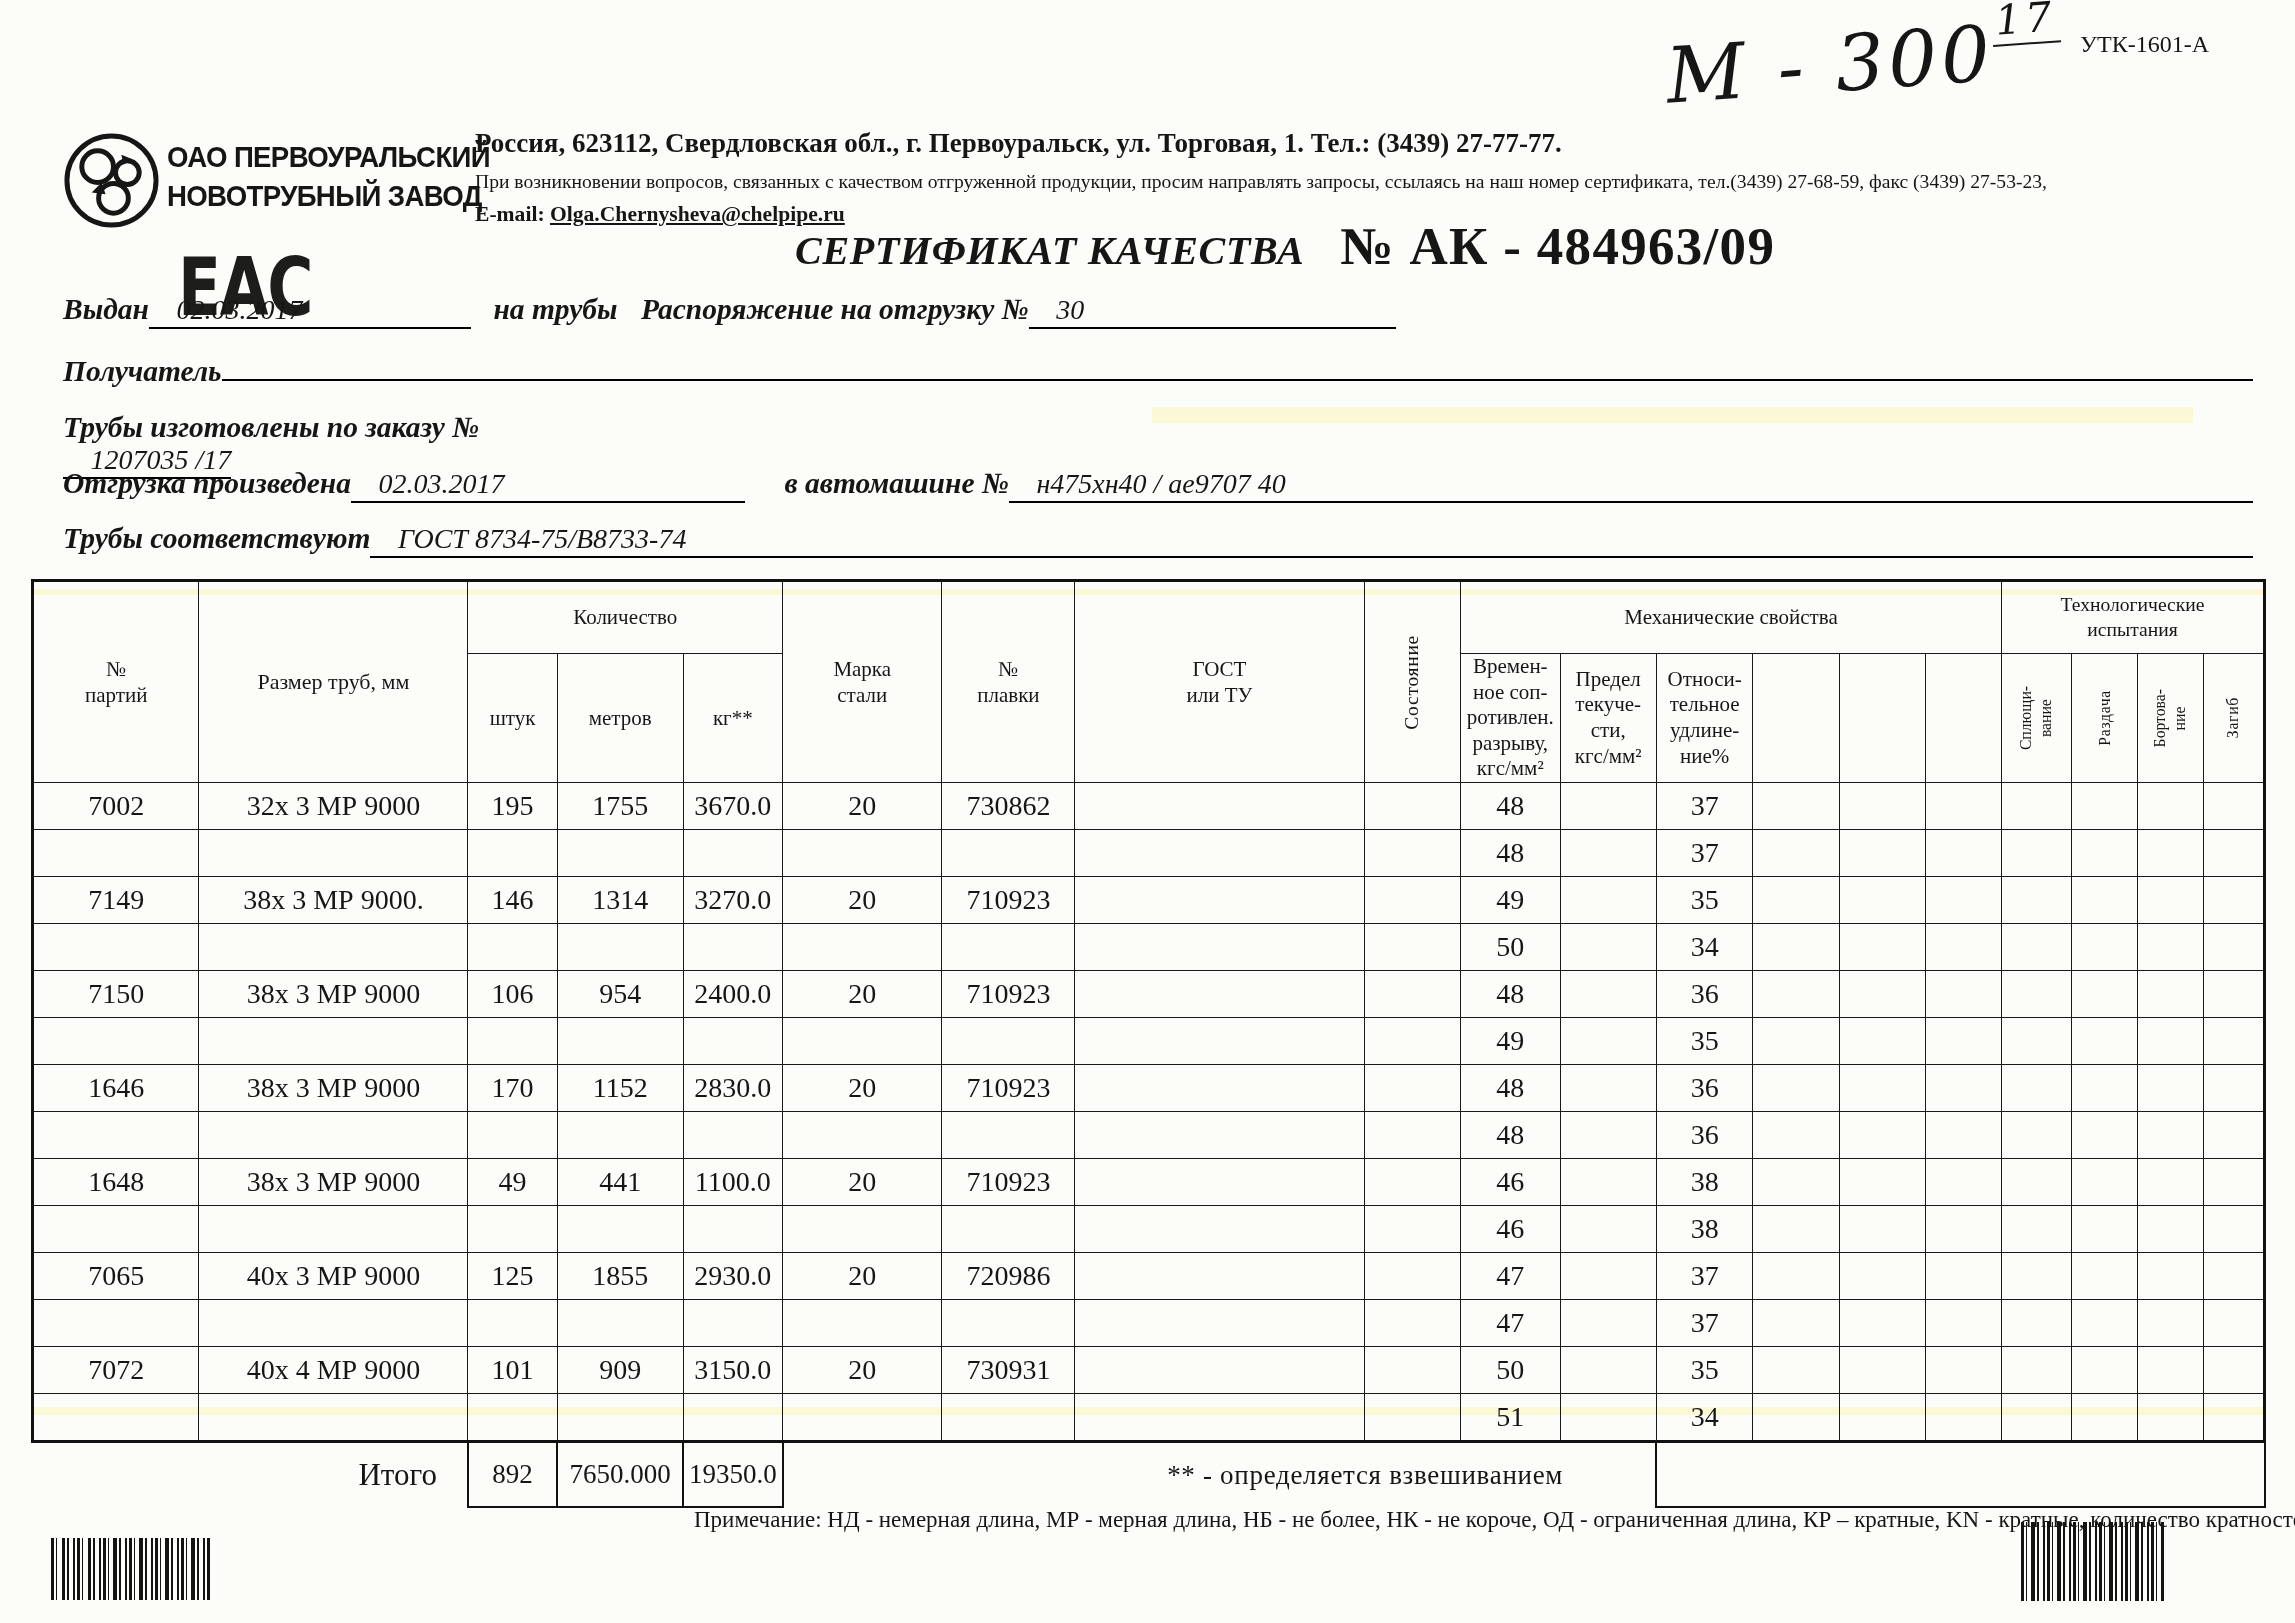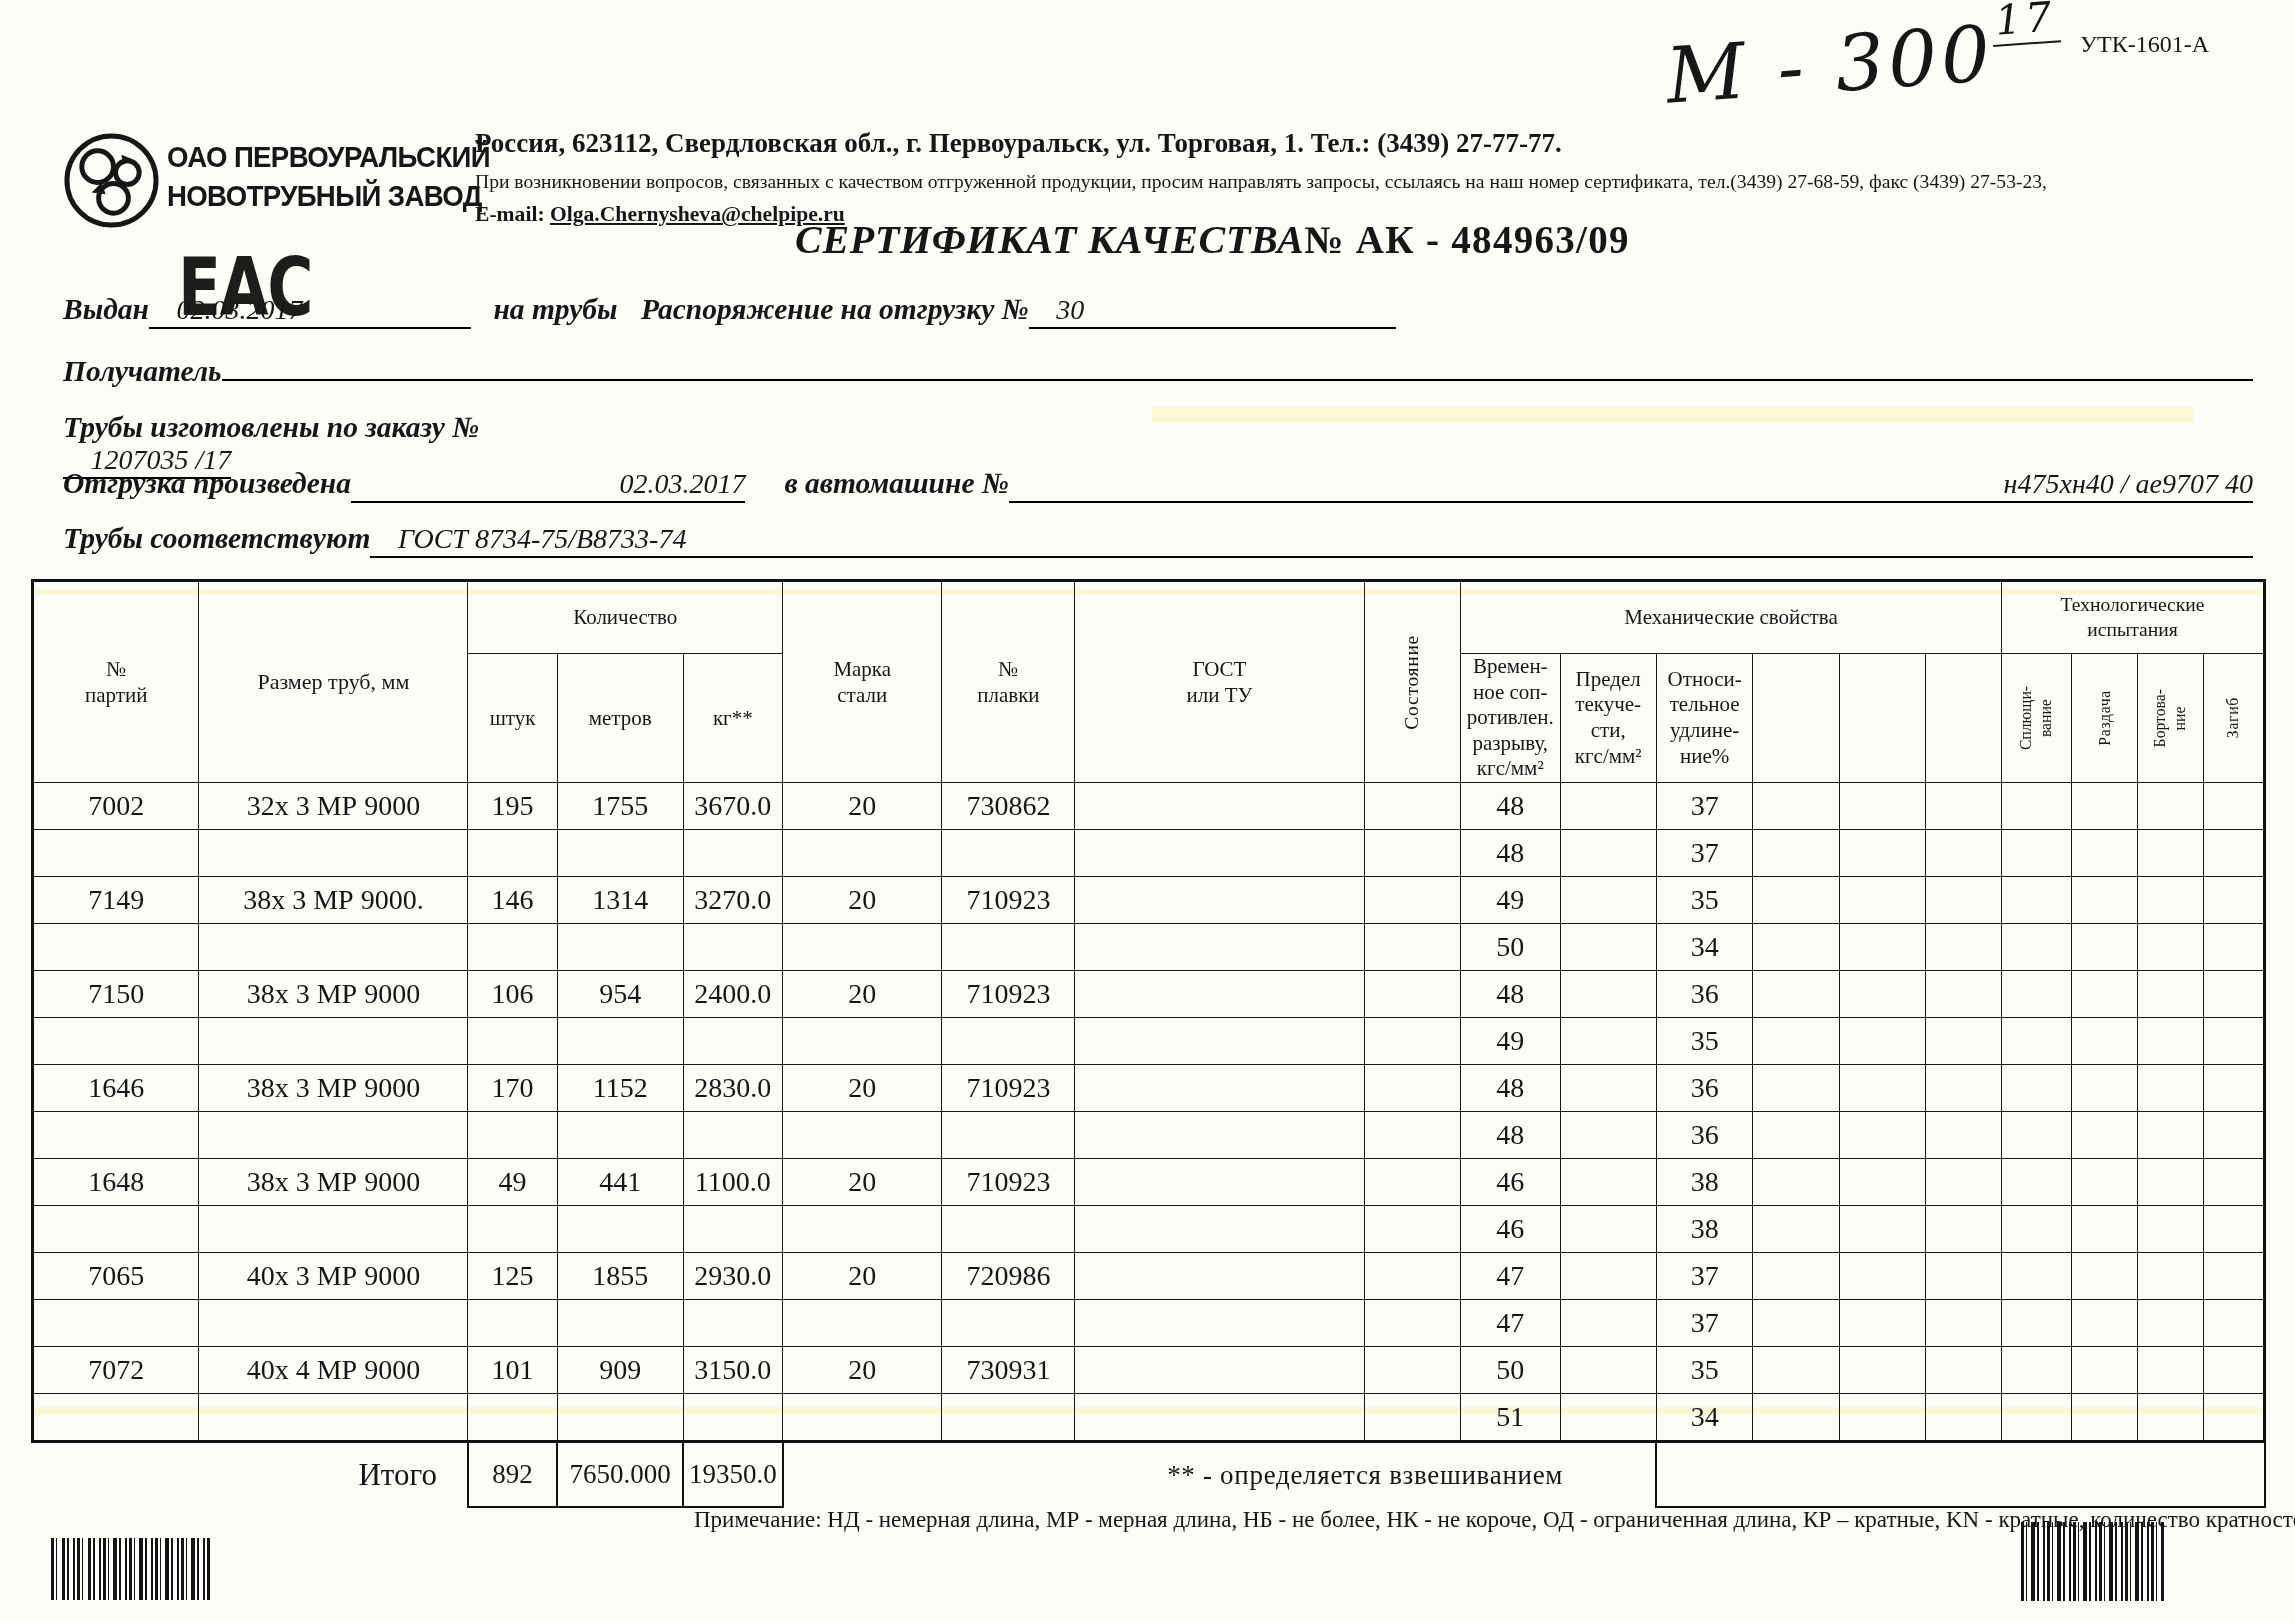--- a/index.html
+++ b/index.html
@@ -22,21 +22,21 @@
         font-family:"DejaVu Serif",serif;font-style:italic;font-size:77px;
         letter-spacing:3.9px;white-space:nowrap;}
   .hand sup{font-size:41px;border-bottom:2.6px solid #191919;padding:0 3.9px;position:relative;top:-18.3px;}
   .formcode{position:absolute;left:2080px;top:31px;font-size:24px;white-space:nowrap;}
   .eac{position:absolute;left:178px;top:241px;font-family:"DejaVu Sans",sans-serif;
        font-weight:900;font-size:63px;letter-spacing:-1.3px;transform:scaleY(1.28);
        transform-origin:left top;color:#1d1d1b;}
 
   .title{position:absolute;left:795px;top:216px;white-space:nowrap;}
   .title-main{font-style:italic;font-weight:bold;font-size:40px;letter-spacing:0.7px;}
-  .title-num{font-weight:bold;font-size:39px;letter-spacing:1.3px;}
+  .title-num{font-weight:bold;font-size:53px;margin-left:36px;letter-spacing:1.3px;}
 
   
   .fline{position:absolute;left:63px;right:42px;display:flex;align-items:baseline;font-style:italic;}
   .flabel{font-weight:bold;font-size:29.5px;flex-shrink:0;white-space:nowrap;}
   .fval{border-bottom:2px solid #000000;font-size:28px;padding:0 0 1.3px 27.5px;white-space:nowrap;}
   .grow{flex-grow:1;}
 
   
   table.cert{position:absolute;left:31px;top:579px;width:2235px;border-collapse:collapse;table-layout:fixed;}
   table.cert th,table.cert td{border:1.3px solid #1a1a1a;padding:0;text-align:center;vertical-align:middle;
@@ -115,21 +115,21 @@
     <span class="fval" style="width:340px;">30</span>
   </div>
   <div class="fline" style="top:355px;">
     <span class="flabel">Получатель</span>
     <span class="fval grow"></span>
   </div>
   <div class="fline" style="top:411px;flex-direction:column;">
     <span class="flabel">Трубы изготовлены по заказу №</span>
     <span class="fval grow">1207035  /17</span>
   </div>
-  <div class="fline" style="top:467px;text-align:right;">
+  <div class="fline" style="top:467px;">
     <span class="flabel">Отгрузка произведена</span>
     <span class="fval" style="width:367px;">02.03.2017</span>
     <span class="flabel" style="margin-left:39px;">в автомашине №</span>
     <span class="fval grow">н475хн40 / ае9707 40</span>
   </div>
   <div class="fline" style="top:522px;">
     <span class="flabel">Трубы соответствуют</span>
     <span class="fval grow">ГОСТ 8734-75/В8733-74</span>
   </div>
 

